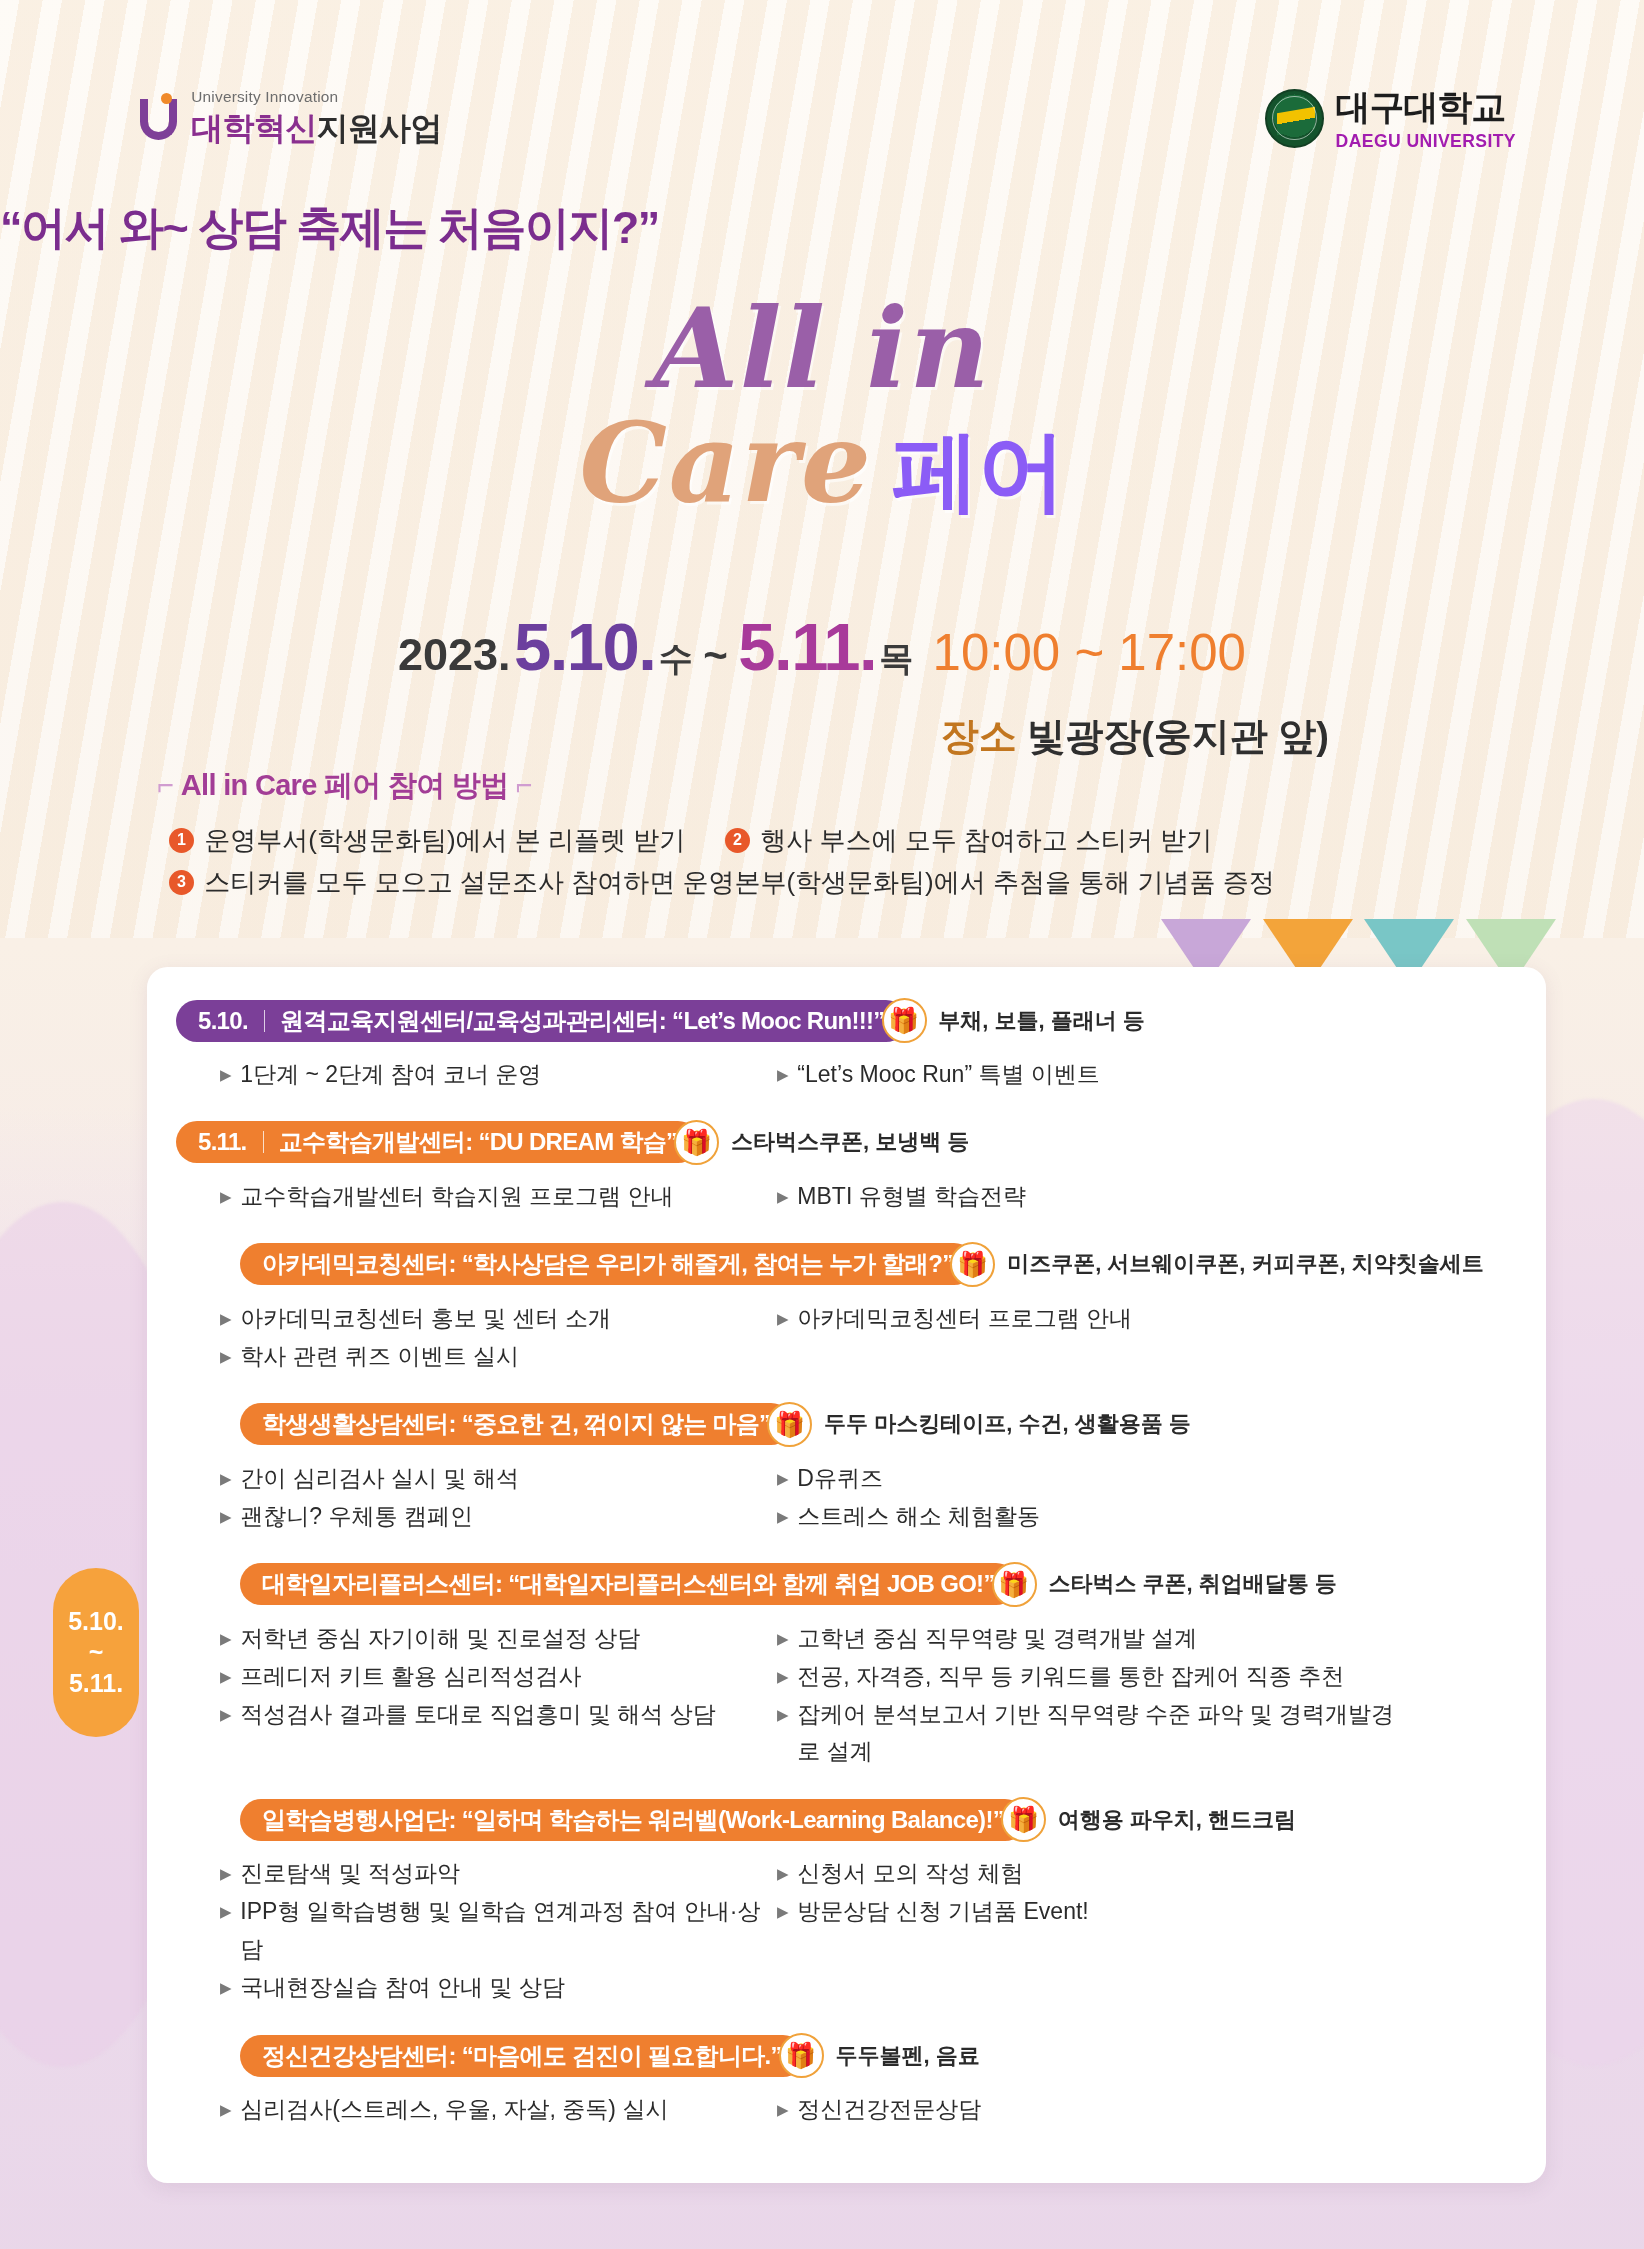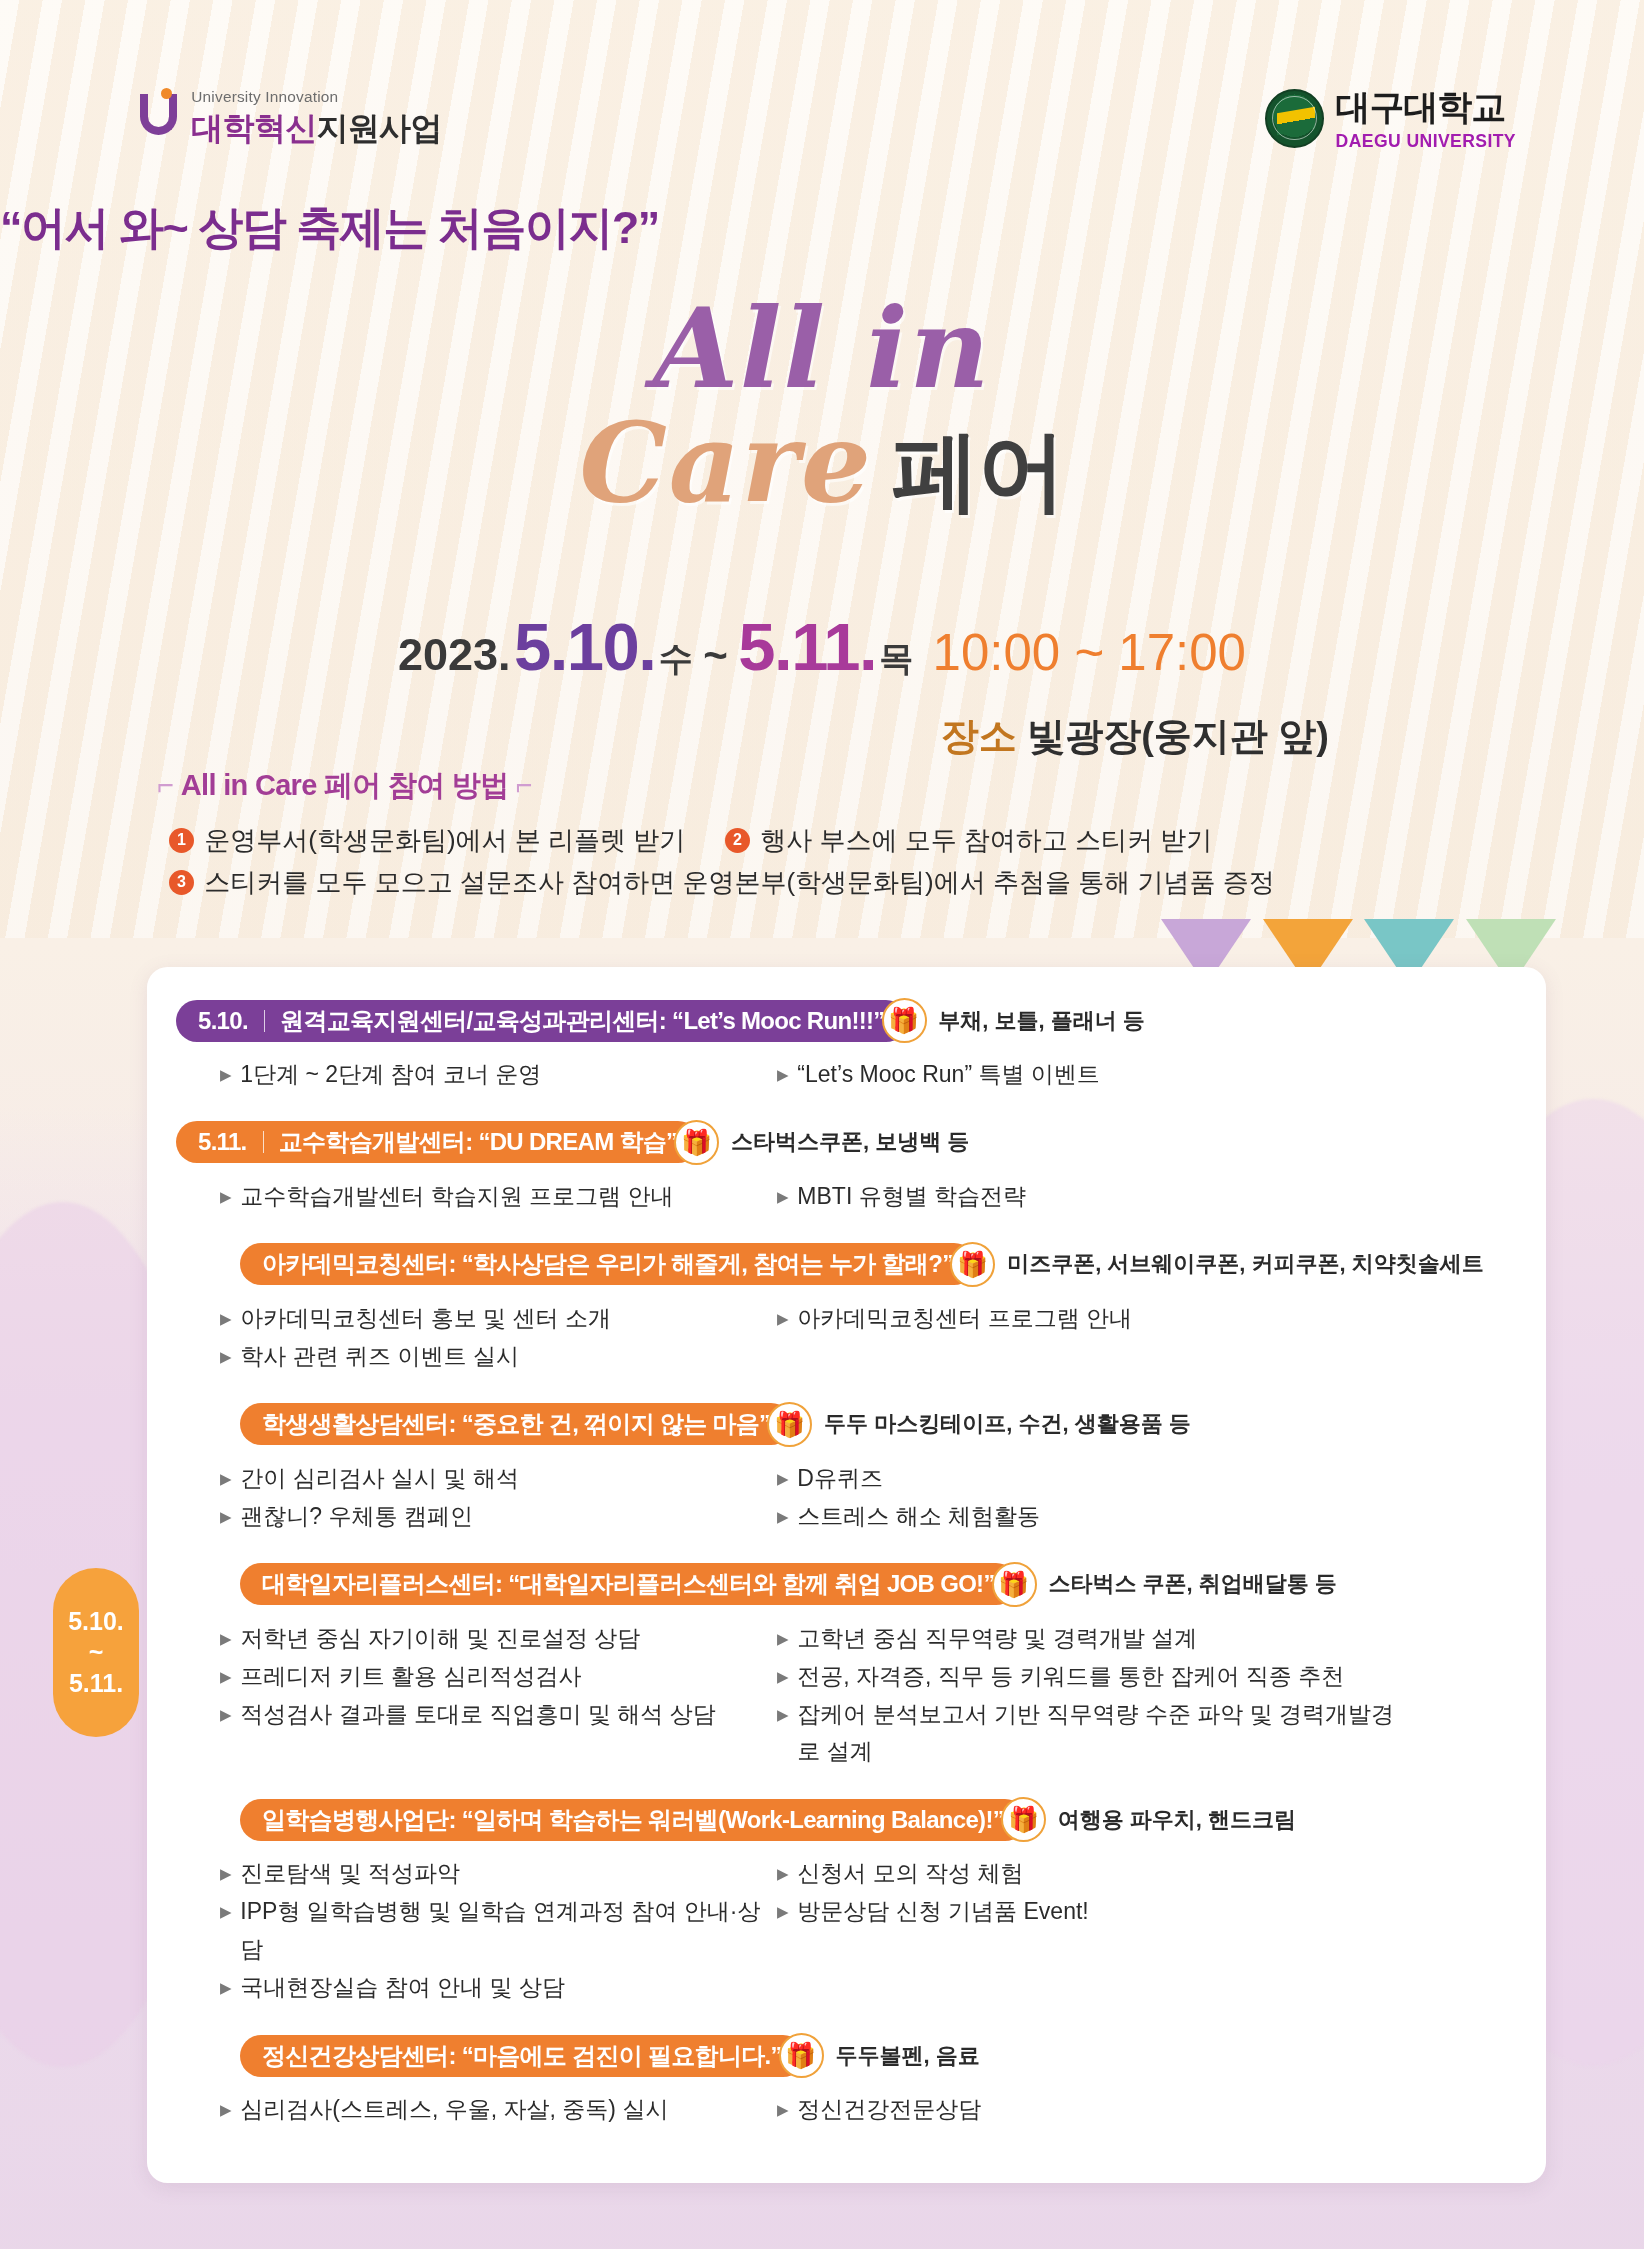--- a/index.html
+++ b/index.html
@@ -42,21 +42,21 @@
   .tri {
     width: 0; height: 0;
     border-left: 45px solid transparent;
     border-right: 45px solid transparent;
     border-top: 67px solid #ccc;
   }
 
   
   .logo-left {
     position: absolute; left: 136px; top: 88px;
-    display: flex; align-items: flex-start; gap: 10.3px;
+    display: flex; align-items: center; gap: 10.3px;
   }
   .ui-mark {
     width: 45px; height: 53px; position: relative;
   }
   .ui-mark .u-shape {
     position: absolute; left: 4.4px; top: 5.9px; width: 37px; height: 41px;
     border: 8px solid #7e3f98;
     border-top: none; border-radius: 0 0 19px 19px;
   }
   .ui-mark .u-dot {
@@ -107,21 +107,21 @@
   }
   .wm-line2 {
     font-family: "DejaVu Serif", serif;
     font-size: 110px; font-weight: 700; font-style: italic;
     color: #e0a37a; letter-spacing: 1.5px; line-height: 1.05;
     text-shadow: 2.2px 2.9px 0 rgba(255,255,255,.6);
   }
   .wm-line2 .fair {
     font-family: Liberation Mono, monospace;
     font-style: normal; font-weight: 800;
-    font-size: 88px; color: #404040; margin-left: 19px; letter-spacing: -1.5px;
+    font-size: 88px; color: #8b5cf6; margin-left: 19px; letter-spacing: -1.5px;
   }
 
   .dateline {
     position: absolute; left: 0; right: 0; top: 608px; text-align: center;
     white-space: nowrap;
   }
   .dateline .yr { font-size: 45px; font-weight: 700; color: #3a3a3a; }
   .dateline .d1 { font-size: 67px; font-weight: 800; color: #6c3f9e; letter-spacing: -1.5px; }
   .dateline .dow { font-size: 34px; font-weight: 700; color: #3a3a3a; }
   .dateline .tilde { font-size: 42px; font-weight: 700; color: #3a3a3a; margin: 0 7.3px; }

